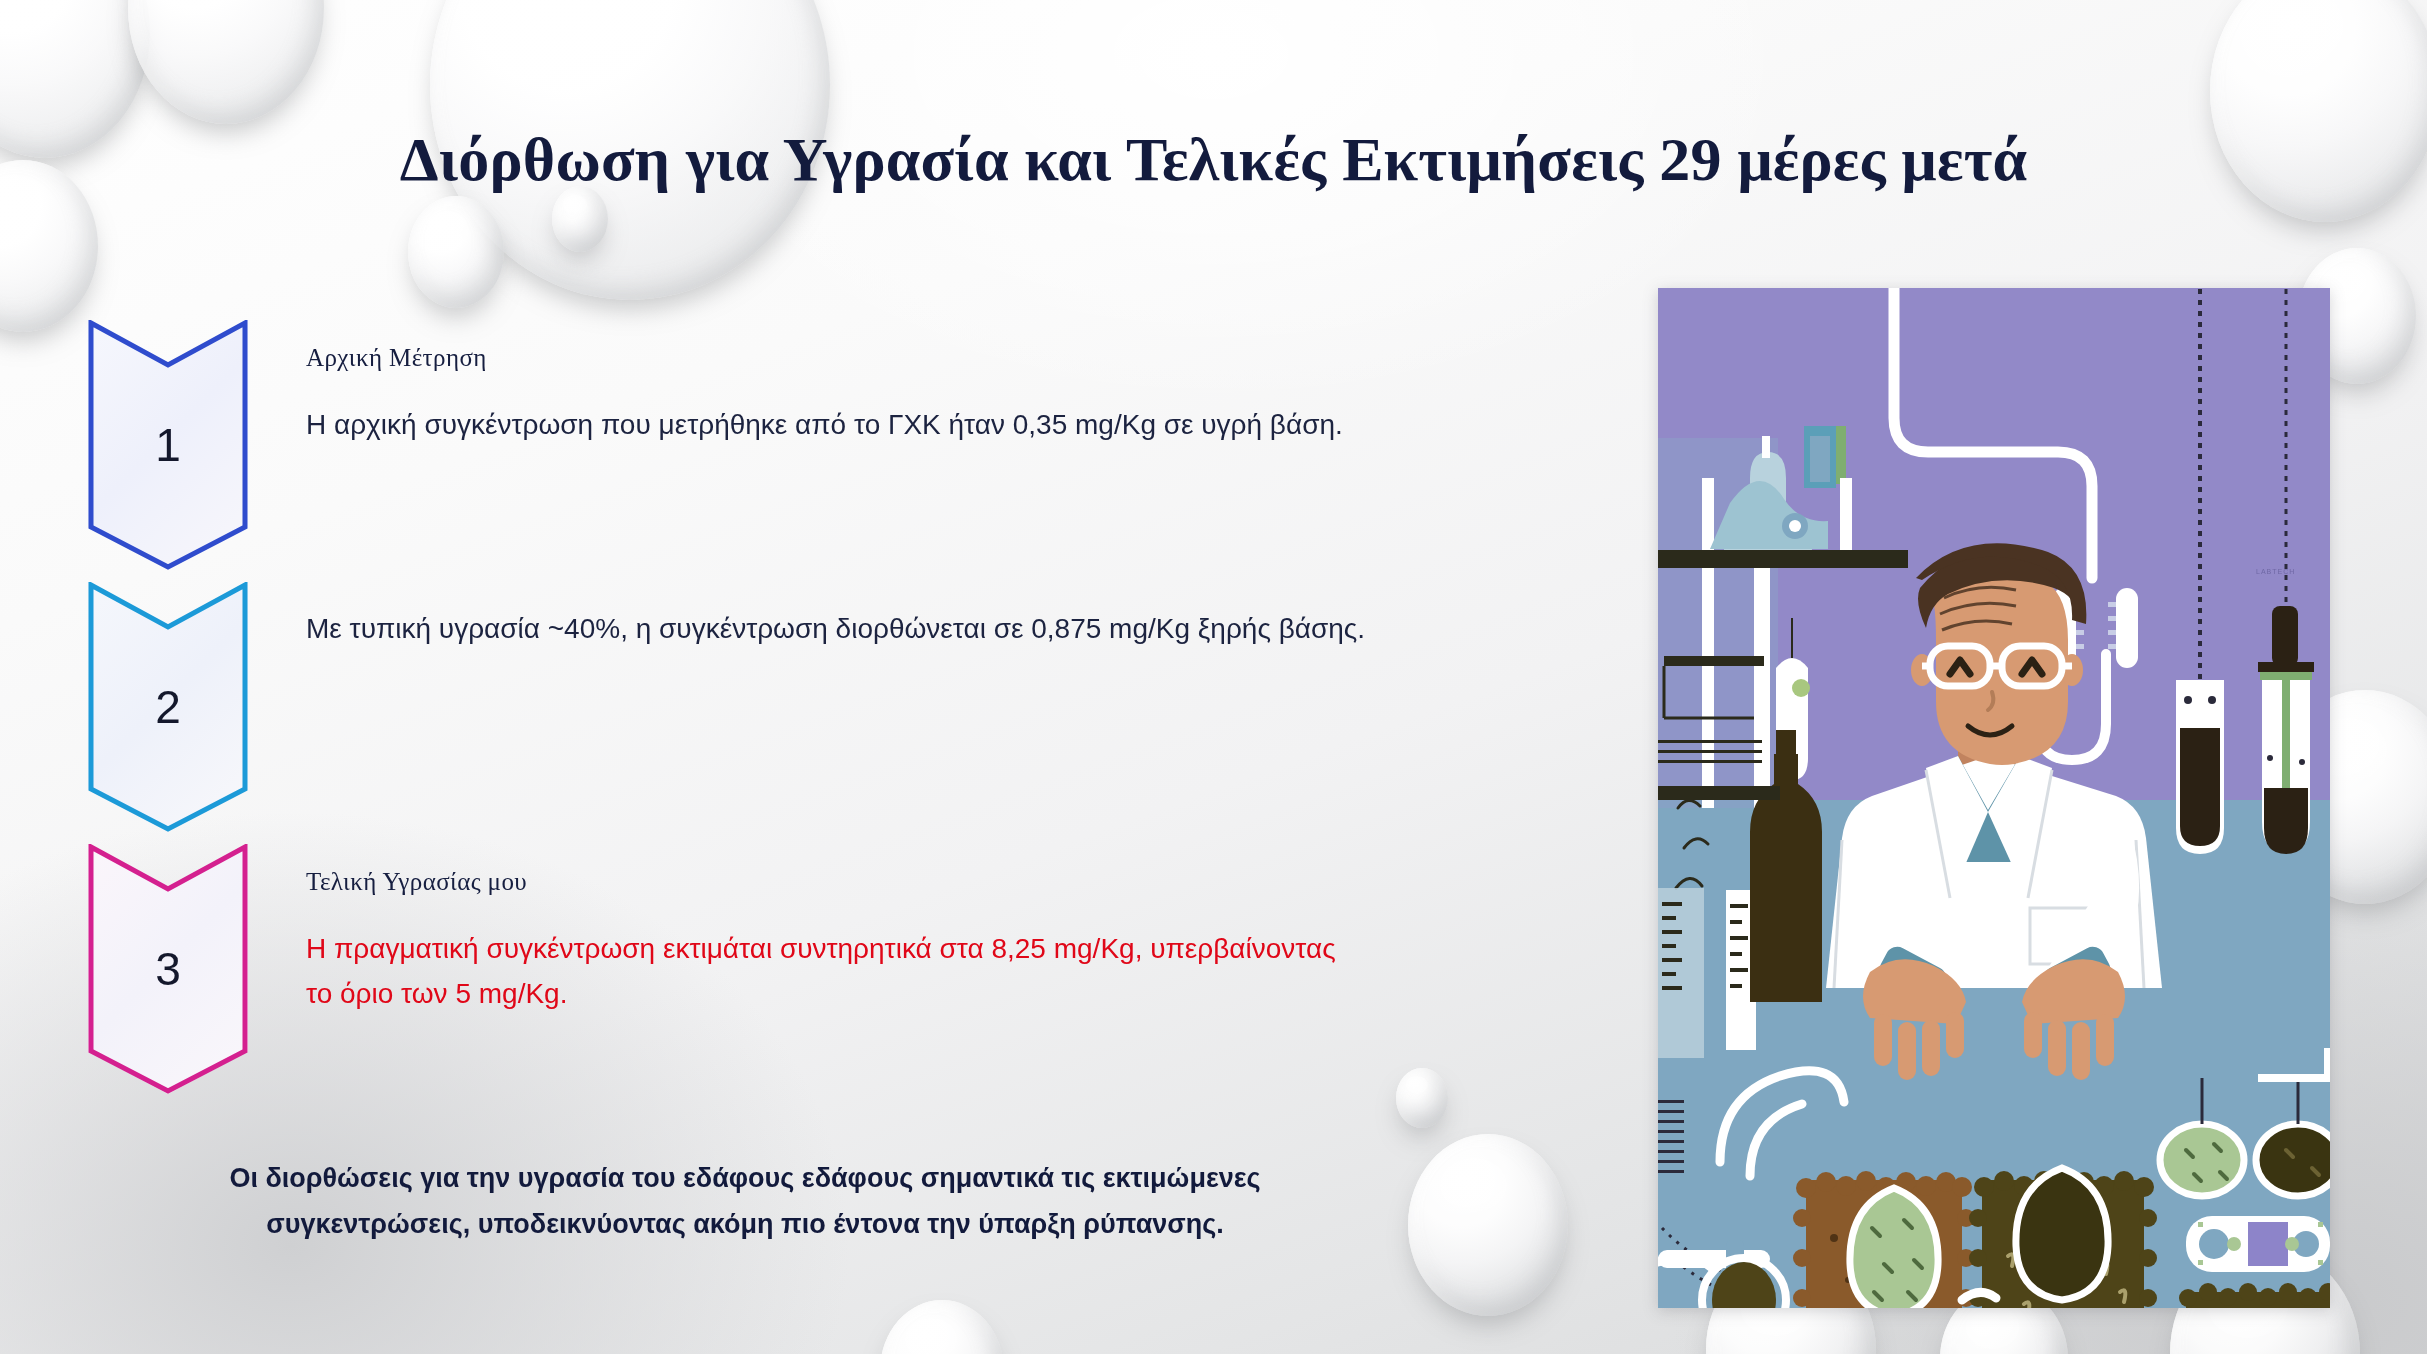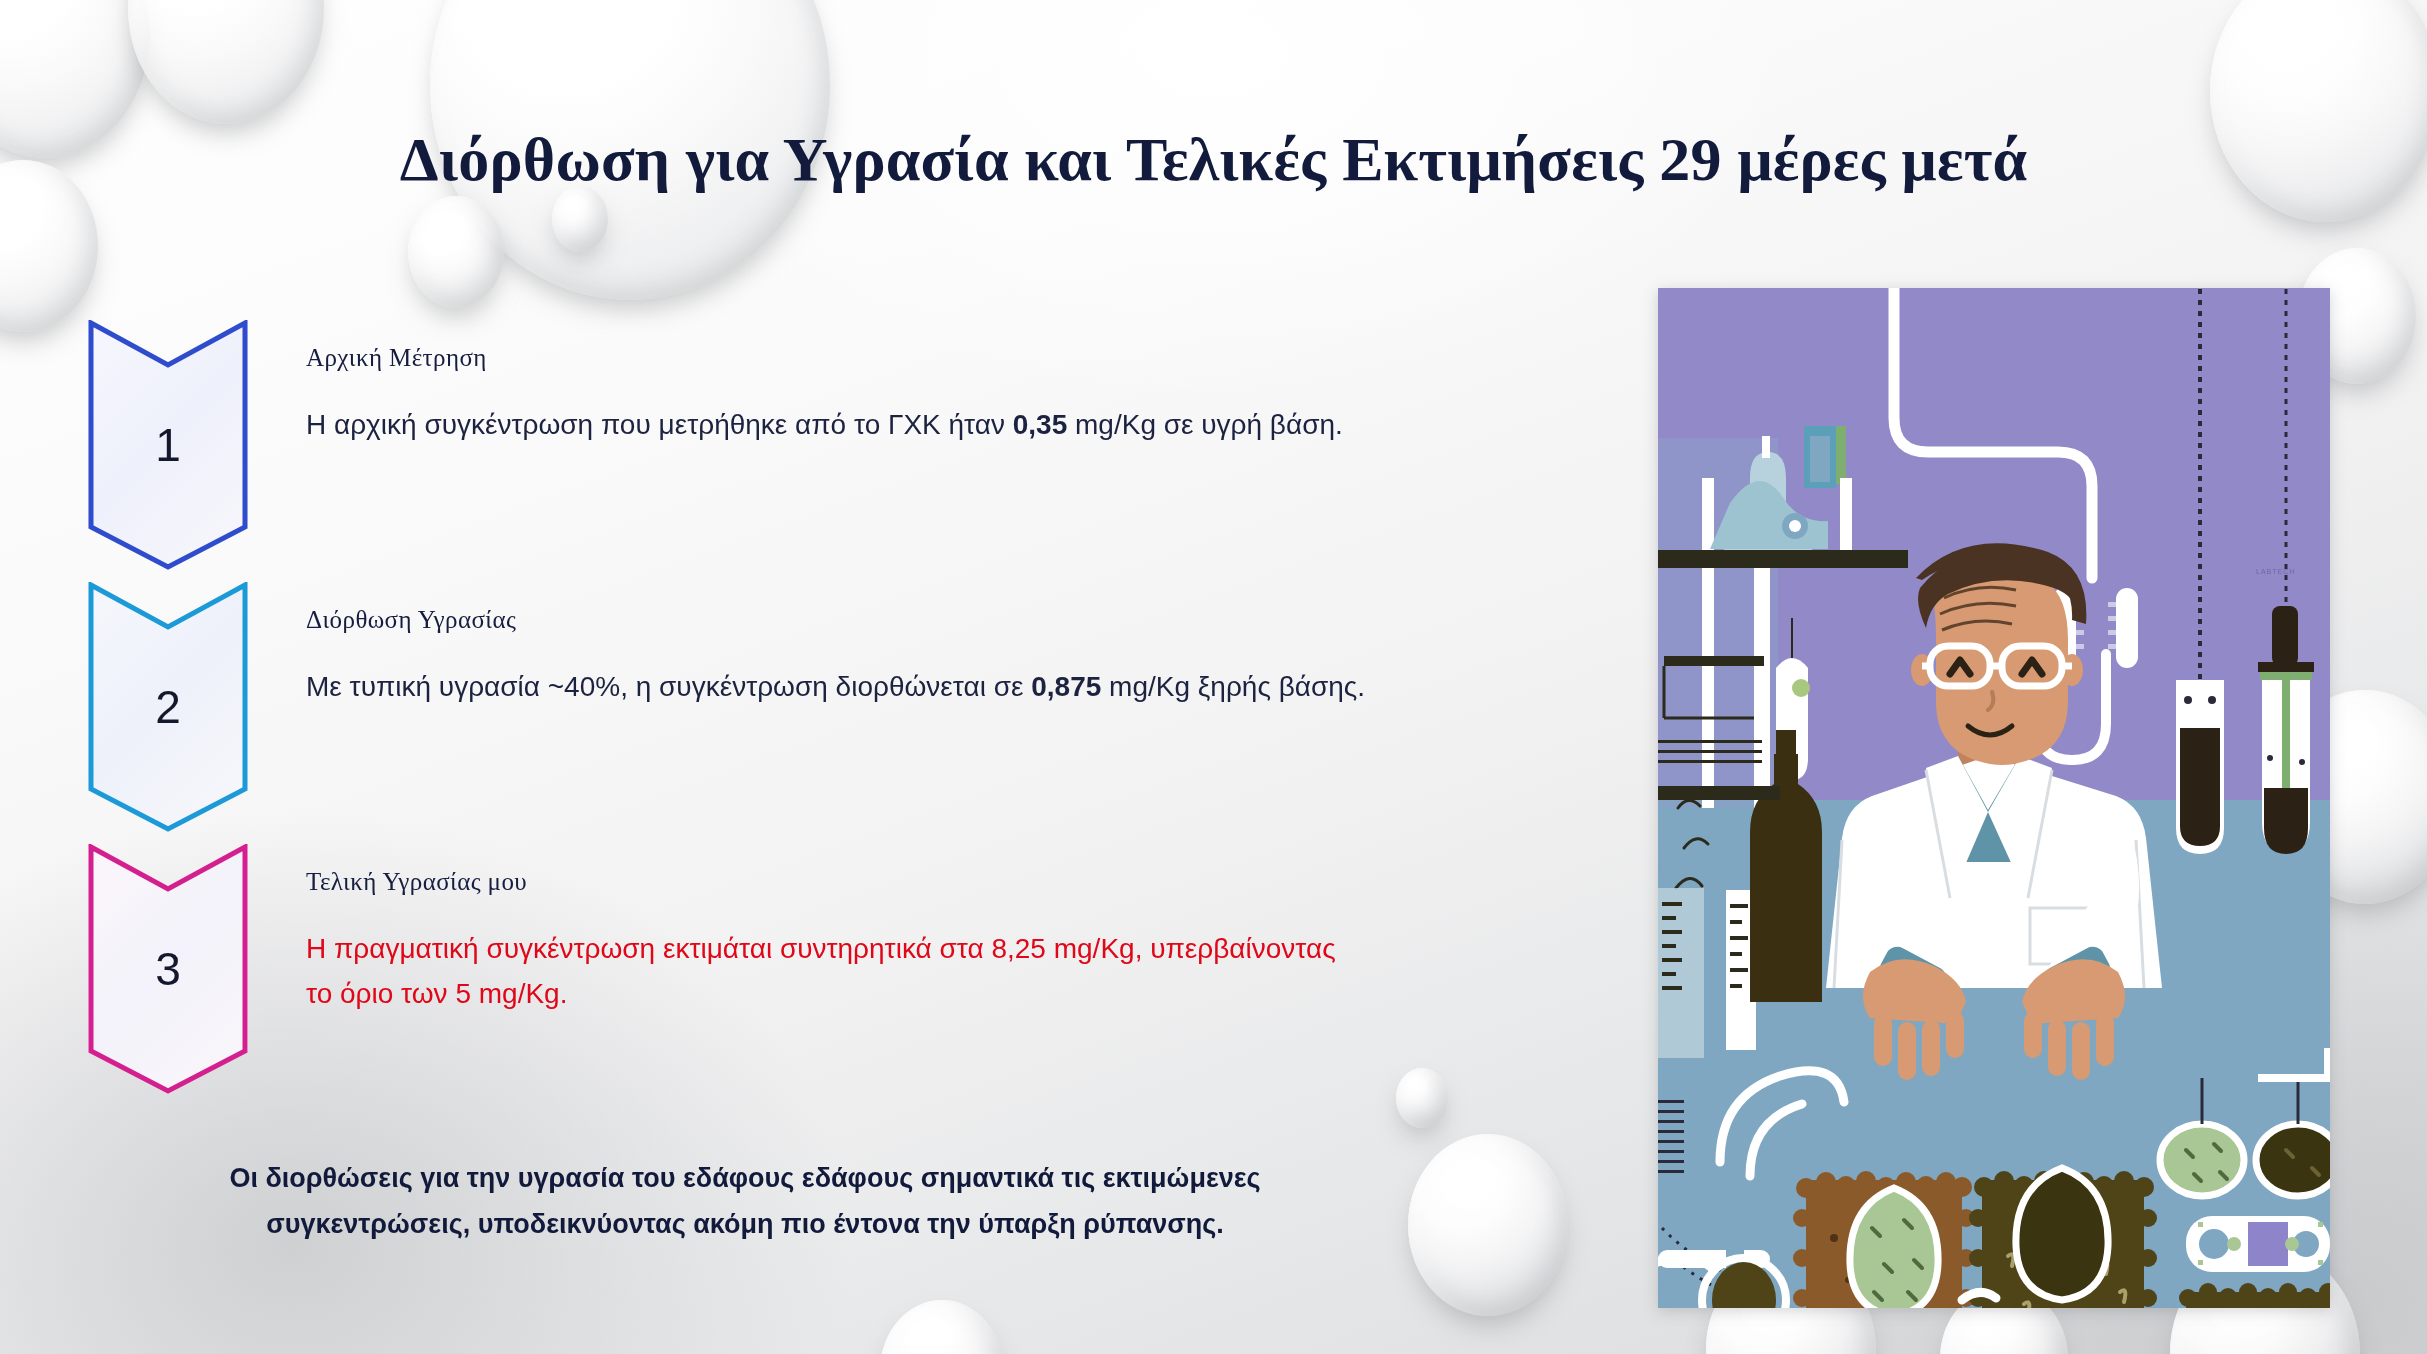--- a/index.html
+++ b/index.html
@@ -126,21 +126,21 @@
     letter-spacing: 0.4px;
   }
   .step-text {
     font-family: "Liberation Sans", sans-serif;
     font-size: 28px;
     line-height: 1.62;
     color: #1c2340;
     max-width: 1120px;
     margin: 0;
   }
-  .step-text b { font-weight: 700; }
+  .step-text b { font-weight: 400; }
   .step-text.danger {
     color: #e00718;
     font-weight: 400;
     max-width: 1040px;
   }
 
   
   #summary {
     position: absolute;
     left: 100px;
@@ -208,21 +208,20 @@
 
     <div class="step">
       <div class="chevron-wrap">
         <div class="chevron" style="background:linear-gradient(135deg,#f5f7fc 0%,#eef1fa 48%,#f8f8fb 100%);"></div>
         <svg class="chevron-outline" viewBox="0 0 160 250">
           <polygon points="3,3 80,45 157,3 157,207 80,247 3,207" fill="none" stroke="#1c9ad8" stroke-width="5" stroke-linejoin="miter"></polygon>
         </svg>
         <div class="chevron-num">2</div>
       </div>
       <div class="step-body">
-        <p class="step-head">Διόρθωση Υγρασίας</p>
         <p class="step-text"><span>Με τυπική υγρασία ~40%, η συγκέντρωση διορθώνεται σε </span><b>0,875</b><span> mg/Kg ξηρής βάσης.</span></p>
       </div>
     </div>
 
     <div class="step">
       <div class="chevron-wrap">
         <div class="chevron" style="background:linear-gradient(135deg,#fbf6fb 0%,#f3f2fa 48%,#faf7fb 100%);"></div>
         <svg class="chevron-outline" viewBox="0 0 160 250">
           <polygon points="3,3 80,45 157,3 157,207 80,247 3,207" fill="none" stroke="#d4208f" stroke-width="5" stroke-linejoin="miter"></polygon>
         </svg>

